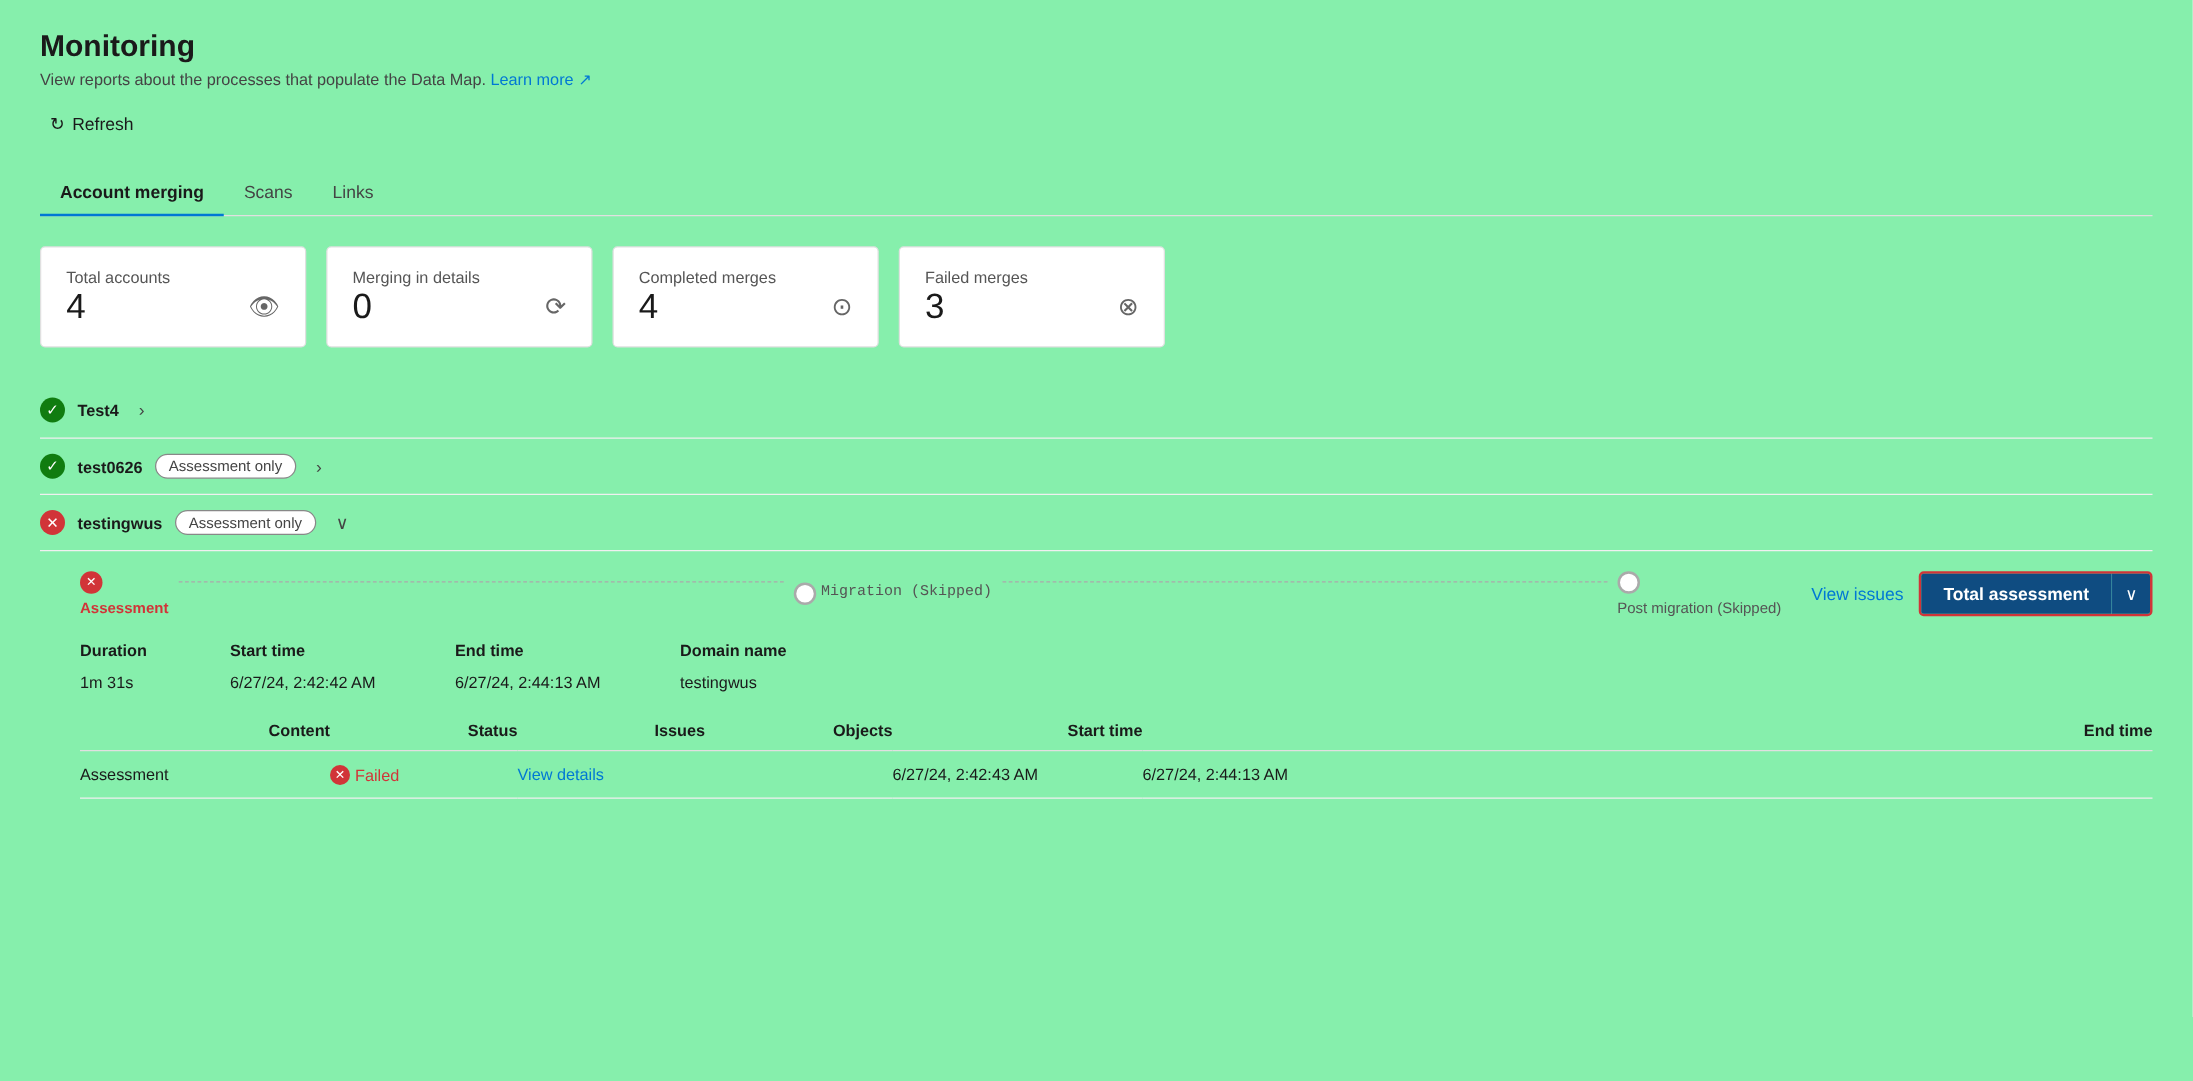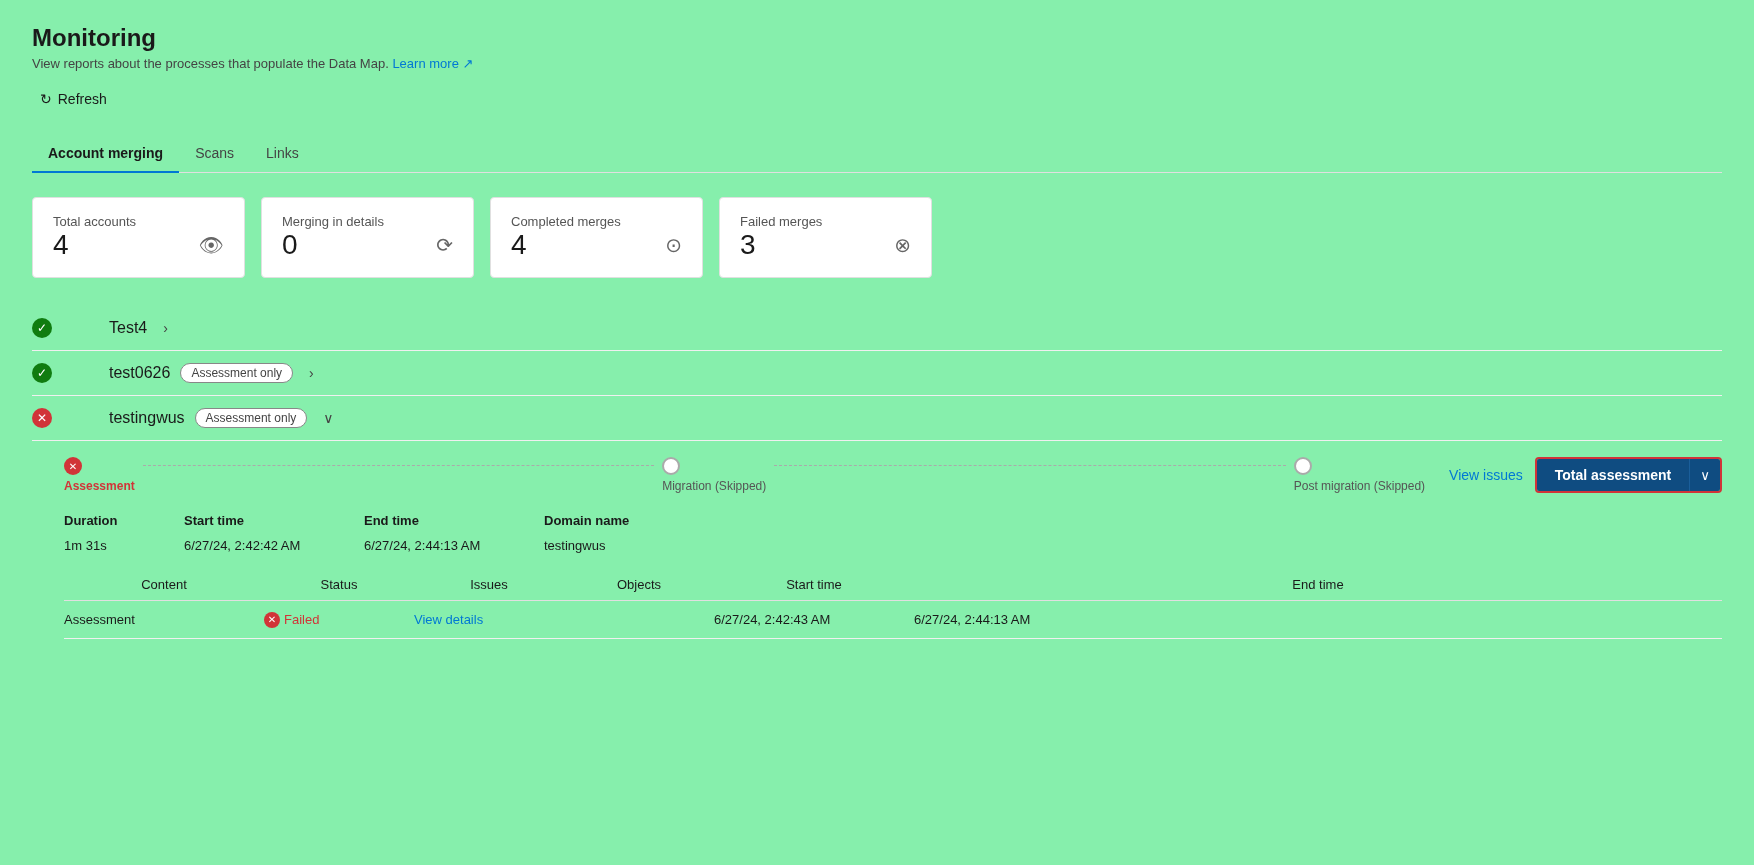--- a/index.html
+++ b/index.html
@@ -25,37 +25,37 @@
     .stat-icon { font-size: 20px; color: #666; }
     
     .accounts-list { display: flex; flex-direction: column; gap: 0; }
     
     .account-row { display: flex; align-items: center; gap: 10px; padding: 12px 0; border-bottom: 1px solid #f0f0f0; }
     .account-row:last-child { border-bottom: none; }
     
     .status-icon-green { width: 20px; height: 20px; border-radius: 50%; background: #107c10; display: flex; align-items: center; justify-content: center; color: white; font-size: 12px; flex-shrink: 0; }
     .status-icon-red { width: 20px; height: 20px; border-radius: 50%; background: #d13438; display: flex; align-items: center; justify-content: center; color: white; font-size: 12px; flex-shrink: 0; }
     
-    .account-name { font-size: 16px; font-weight: 400; color: #1a1a1a; margin-left: 47px; }
+    .account-name { font-size: 13px; font-weight: 700; color: #1a1a1a; }
     .assessment-badge { border: 1px solid #888; border-radius: 12px; padding: 2px 10px; font-size: 12px; color: #444; background: #fff; }
     .chevron-btn { background: none; border: none; cursor: pointer; color: #444; font-size: 14px; padding: 2px 6px; }
     
     .expand-section { margin: 0 0 16px 32px; }
     .view-issues-link { color: #0078d4; text-decoration: none; font-size: 14px; cursor: pointer; }
     
     .rerun-btn-wrapper { display: flex; border: 2px solid #d13438; border-radius: 4px; }
     .rerun-btn { background: #0f4c81; color: white; border: none; padding: 8px 18px; font-size: 14px; cursor: pointer; font-weight: 600; border-radius: 2px 0 0 2px; }
     .rerun-dropdown-btn { background: #0f4c81; color: white; border: none; border-left: 1px solid #1a5e9a; padding: 8px 10px; cursor: pointer; border-radius: 0 2px 2px 0; }
     
     .detail-grid { display: grid; grid-template-columns: 120px 180px 180px auto; gap: 8px 0; margin-bottom: 16px; }
     .detail-label { font-size: 13px; font-weight: 700; color: #1a1a1a; padding-bottom: 2px; }
     .detail-value { font-size: 13px; color: #1a1a1a; }
     
     .content-table { width: 100%; border-collapse: collapse; margin-top: 8px; }
-    .content-table th { text-align: center; font-size: 13px; font-weight: 400; color: #1a1a1a; padding: 8px 0; border-bottom: 1px solid #e0e0e0; }
+    .content-table th { text-align: right; font-size: 13px; font-weight: 700; color: #1a1a1a; padding: 8px 0; border-bottom: 1px solid #e0e0e0; }
     .content-table td { text-align: left; font-size: 13px; color: #1a1a1a; padding: 10px 0; border-bottom: 1px solid #f0f0f0; }
     .failed-badge { display: inline-flex; align-items: center; gap: 4px; color: #d13438; }
     .failed-icon { width: 16px; height: 16px; border-radius: 50%; background: #d13438; color: white; font-size: 10px; display: inline-flex; align-items: center; justify-content: center; }
     .link-blue { color: #0078d4; text-decoration: none; cursor: pointer; }
   </style>
 </head>
 <body>
 
 <div class="page">
 
@@ -145,21 +145,21 @@
 
         <div style="display:flex; align-items:center; gap:0; width:100%; margin:16px 0 4px 0;">
 
           <div style="display:flex;flex-direction:column;align-items:flex-start;gap:4px;flex-shrink:0;margin-right:0;">
             <span class="status-icon-red" style="width:18px;height:18px;font-size:10px;">✕</span>
             <span style="font-size:12px;color:#d13438;font-weight:600;">Assessment</span>
           </div>
 
           <div style="flex:1;border-top:1.5px dashed #aaa;margin-bottom:20px;margin-left:8px;margin-right:8px;min-width:80px;"></div>
 
-          <div style="display:flex;flex-direction:column;align-items:flex-start;gap:4px;flex-shrink:0;">
+          <div style="display:flex;flex-direction:row;align-items:flex-start;gap:4px;flex-shrink:0;font-family:Liberation Mono, monospace;">
             <span style="width:18px;height:18px;border-radius:50%;border:2px solid #aaa;background:#fff;display:inline-block;"></span>
             <span style="font-size:12px;color:#555;">Migration (Skipped)</span>
           </div>
 
           <div style="flex:1;border-top:1.5px dashed #aaa;margin-bottom:20px;margin-left:8px;margin-right:8px;min-width:80px;"></div>
 
           <div style="display:flex;flex-direction:column;align-items:flex-start;gap:4px;flex-shrink:0;justify-content:center;">
             <span style="width:18px;height:18px;border-radius:50%;border:2px solid #aaa;background:#fff;display:inline-block;"></span>
             <span style="font-size:12px;color:#555;">Post migration (Skipped)</span>
           </div>

